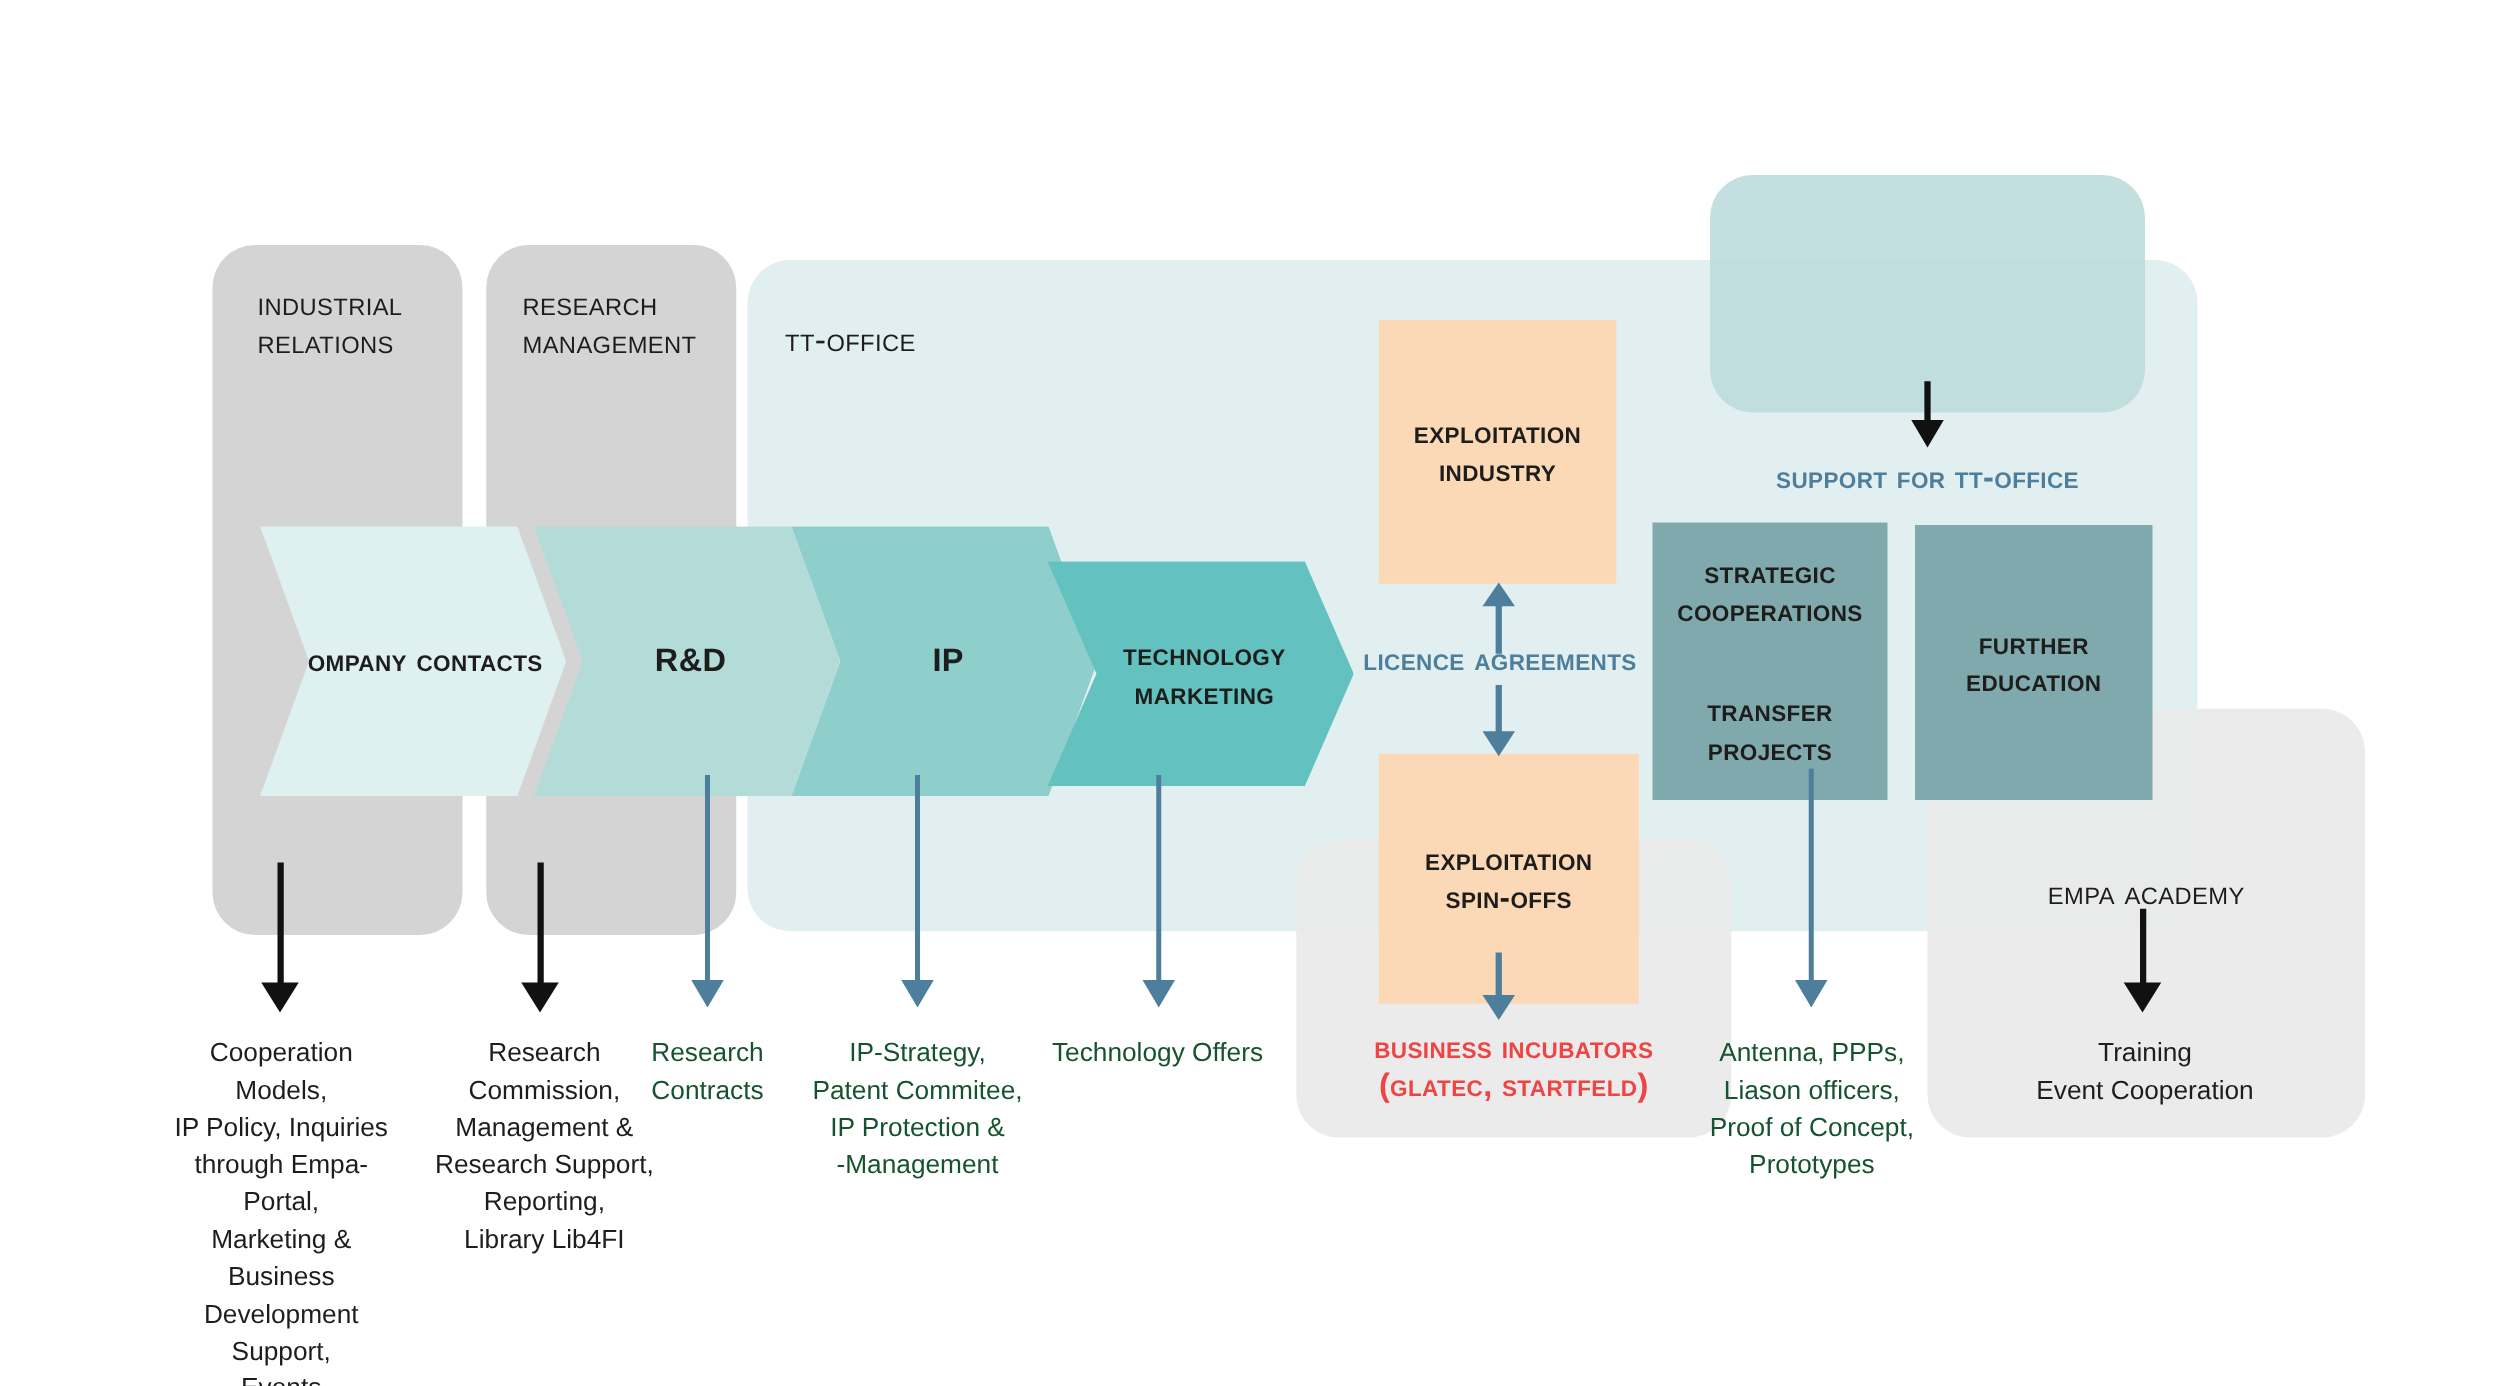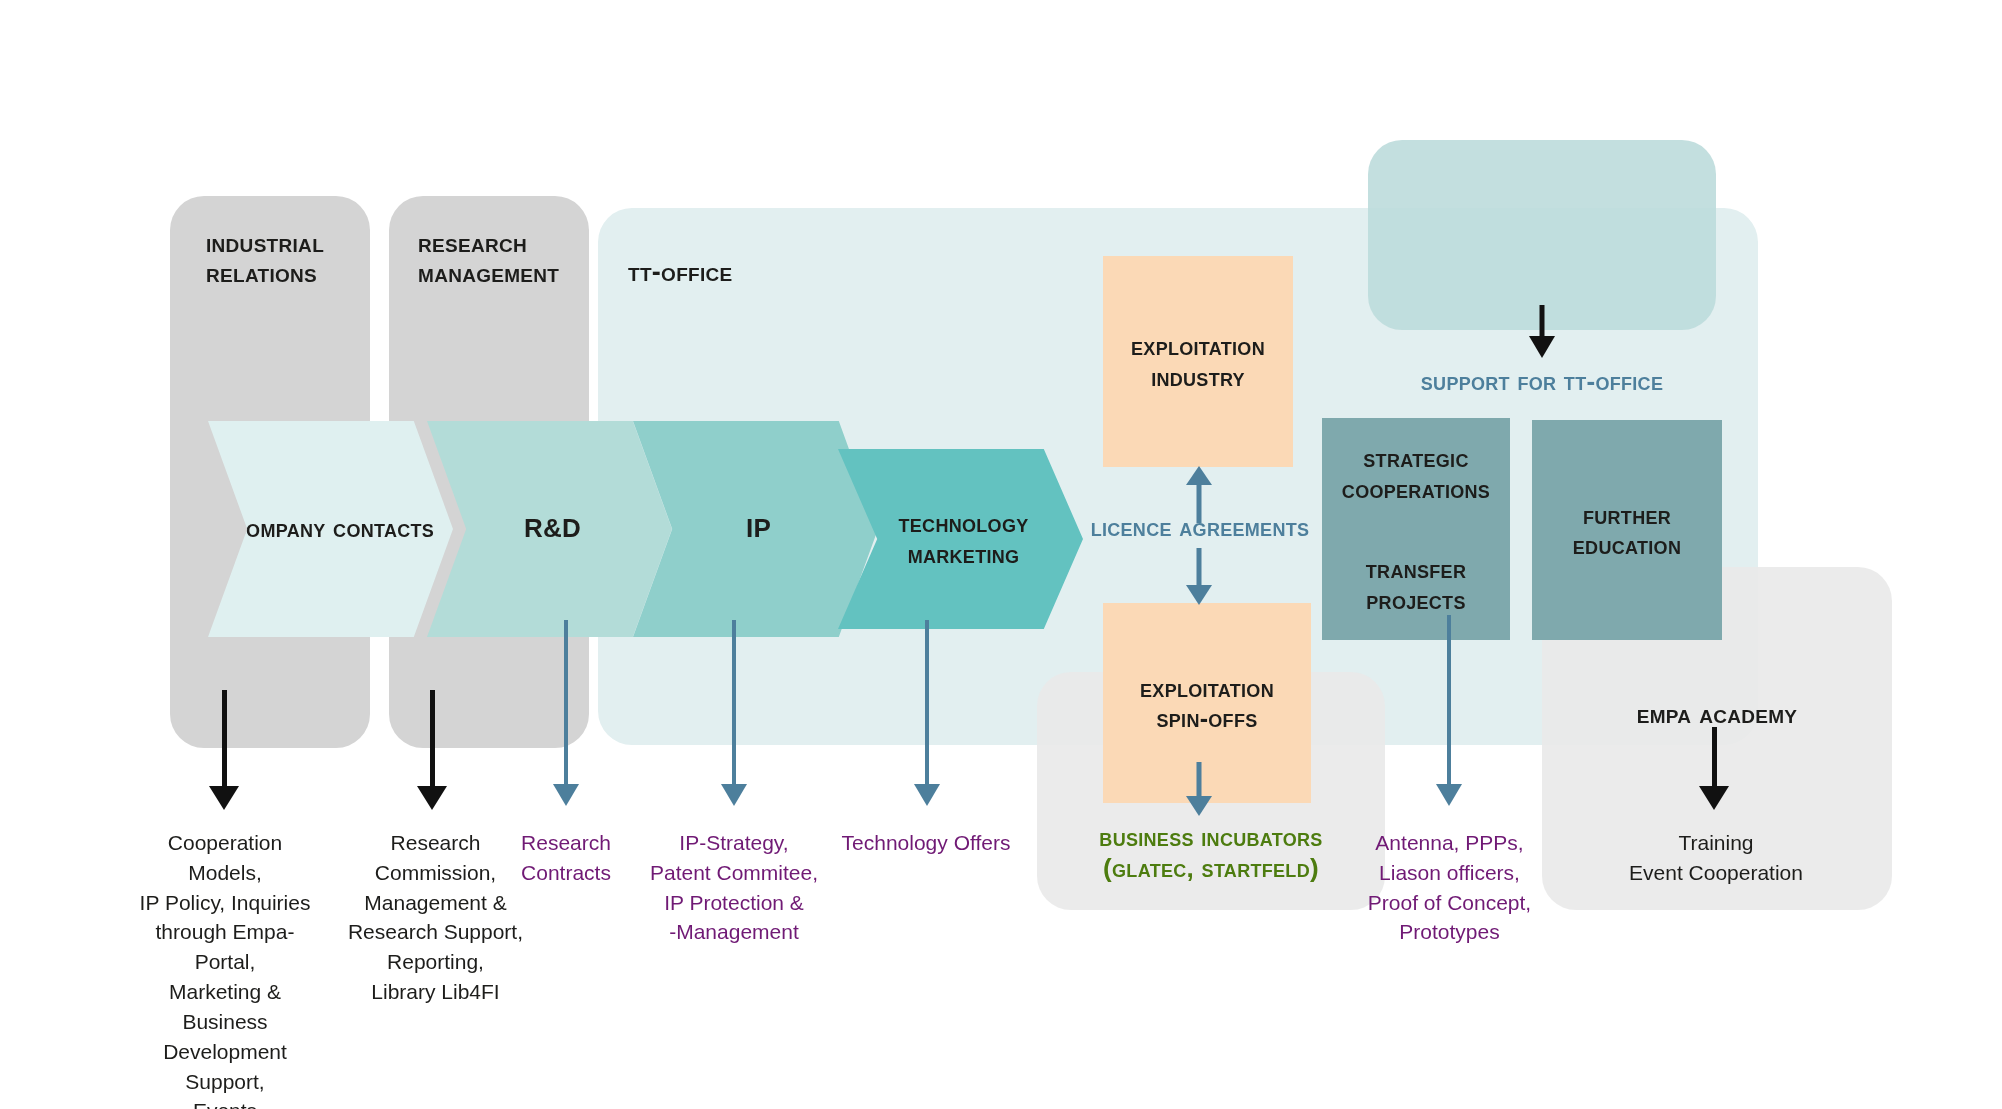--- a/index.html
+++ b/index.html
@@ -14,21 +14,21 @@
   
   .panel { border-radius:34px; }
   .panel-gray  { background:#d4d4d4; }
   .panel-tt    { background:#e2eff0; }
   .panel-legal { background:#bcdcdb; }
   .panel-incub { background:#e9e9e9; }
   .panel-acad  { background:#e9e9e9; }
 
   
   .grp-title {
-    font-weight:bold;
+    font-weight:normal;
     font-size:27px;
     line-height:1.12;
     letter-spacing:.3px;
     color:#1d1d1b;
     font-variant:small-caps;
     text-transform:lowercase;
   }
 
   
   .chev {
@@ -48,30 +48,30 @@
   .box-teal   { background:#7fa9ad; }
   .box-label {
     font-weight:bold; font-size:25px; line-height:1.22; text-align:center;
     font-variant:small-caps; text-transform:lowercase; color:#1d1d1b;
     letter-spacing:.3px;
   }
 
   
   .head-cap {
     font-weight:bold; font-size:26px; line-height:1.2; text-align:center;
-    font-variant:small-caps; text-transform:lowercase; color:#4d7c0f;
+    font-variant:small-caps; text-transform:lowercase; color:#ef4444;
     letter-spacing:.3px;
   }
   .head-cap.blue { color:#4d7f9c; }
 
   
   .foot {
     font-size:21px; line-height:1.42; text-align:center; color:#1d1d1b;
   }
-  .foot.blue { color:#701a75; }
+  .foot.blue { color:#14532d; }
 
   
   .arrow { position:absolute; }
   .arrow .shaft { position:absolute; left:50%; transform:translateX(-50%); }
   .arrow .head  { position:absolute; left:50%; transform:translateX(-50%);
                   width:0; height:0; }
   
   .head-down { border-left:13px solid transparent; border-right:13px solid transparent; }
   .head-up   { border-left:13px solid transparent; border-right:13px solid transparent; }
 

